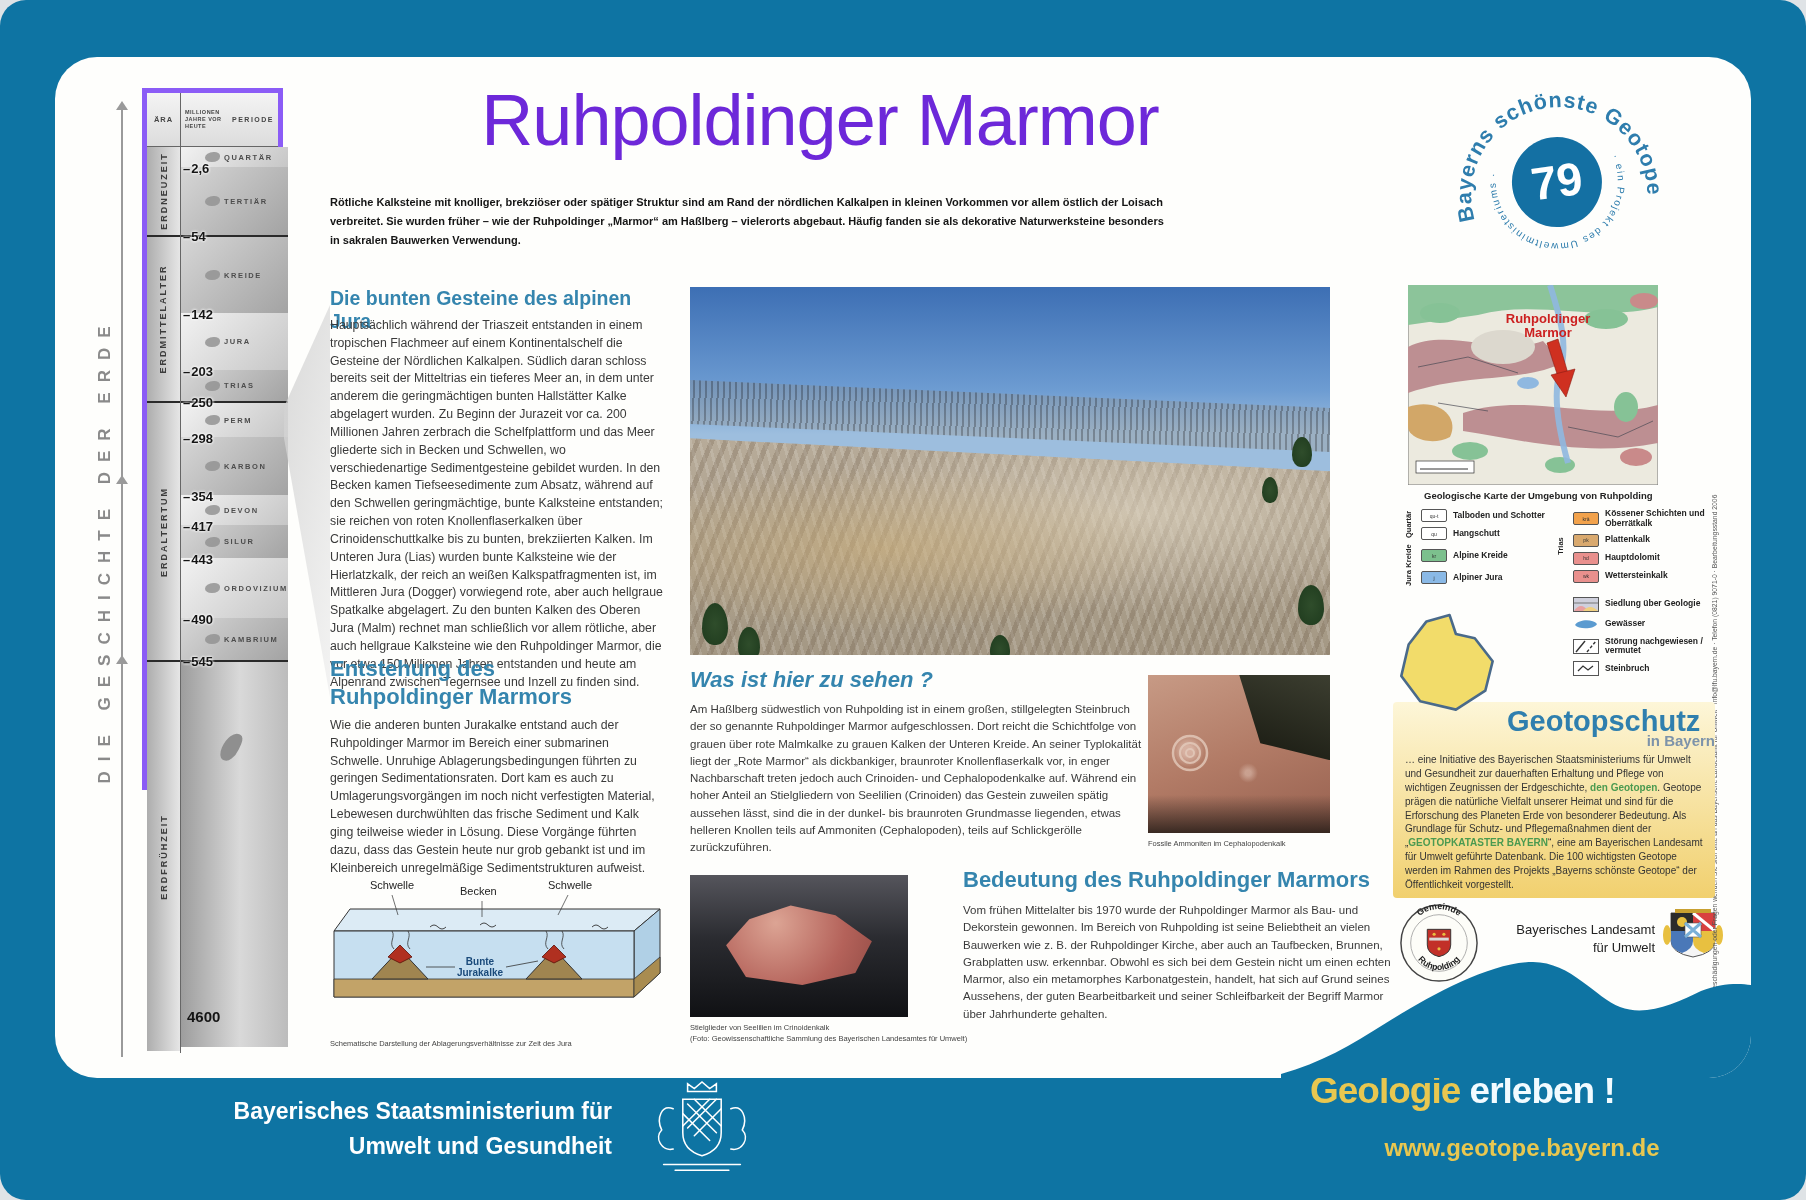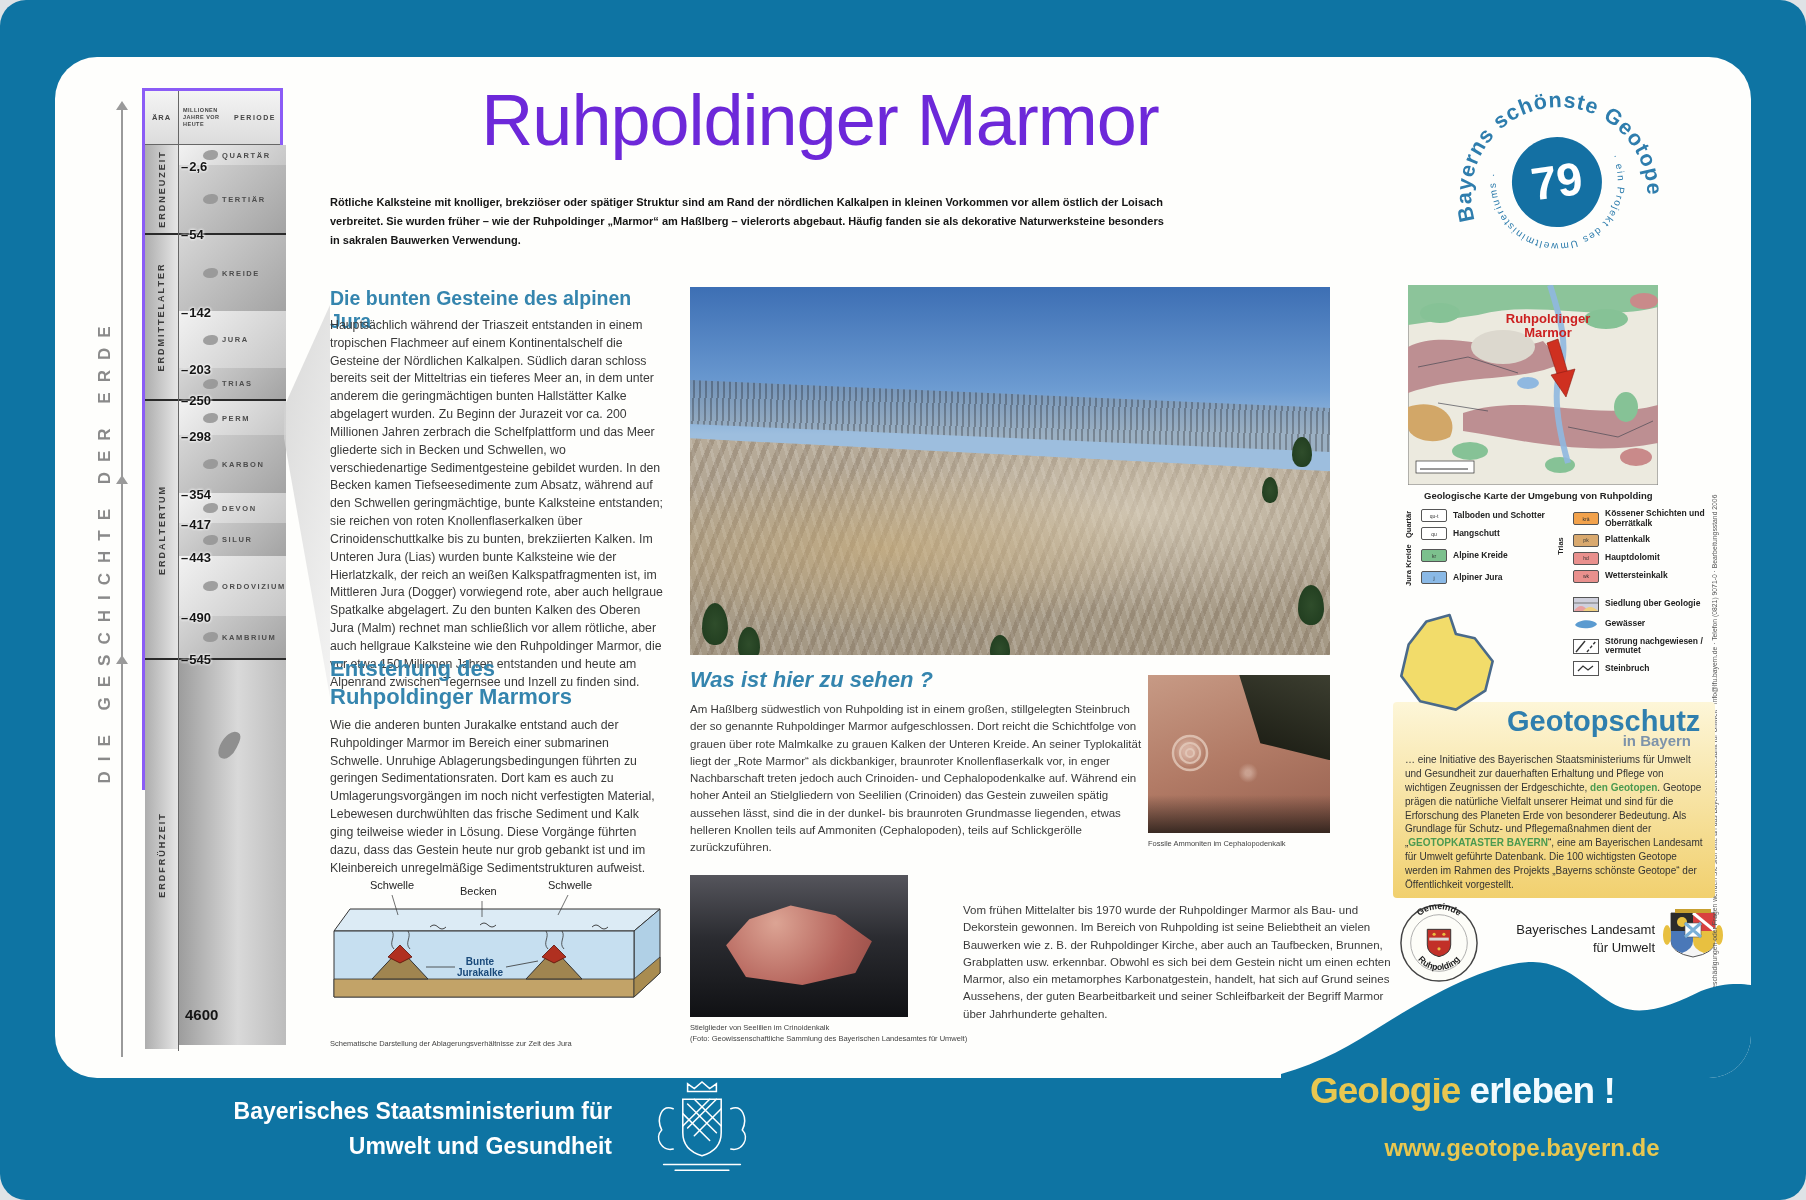--- a/index.html
+++ b/index.html
@@ -8,21 +8,21 @@
          font-family:"Liberation Sans",sans-serif;color:#333;}
   .panel{position:absolute;left:55px;top:57px;width:1696px;height:1021px;background:#fefefc;border-radius:42px;overflow:hidden;}
 
   
   .vtitle{position:absolute;left:-205px;top:475px;width:510px;height:36px;transform:rotate(-90deg);
           text-align:center;letter-spacing:10px;font-size:17px;font-weight:bold;color:#8a8a8a;line-height:36px;}
   .axis{position:absolute;left:66px;top:48px;width:2px;height:952px;background:#9a9a9a;}
   .axis-arrow{position:absolute;left:61px;width:0;height:0;border-left:6px solid transparent;border-right:6px solid transparent;border-bottom:9px solid #9a9a9a;}
 
   
-  .timeline{position:absolute;left:87px;top:31px;width:141px;height:702px;border:3px solid #8b5cf6;background:#eee;}
+  .timeline{position:absolute;left:87px;top:31px;width:141px;height:702px;border:5px solid #8b5cf6;background:#eee;}
   .tl-header{display:flex;height:54px;border-bottom:1px solid #666;background:linear-gradient(180deg,#f4f4f4,#dcdcdc);}
   .tl-h-era{width:34px;border-right:1px solid #666;display:flex;align-items:center;justify-content:center;
             font-size:7.5px;font-weight:bold;color:#444;letter-spacing:1px;}
   .tl-h-right{flex:1;display:flex;align-items:center;justify-content:space-between;padding:0 4px;}
   .tl-h-ma{width:40px;font-size:5.5px;font-weight:bold;color:#444;line-height:1.3;letter-spacing:.5px;}
   .tl-h-per{font-size:7px;font-weight:bold;color:#444;letter-spacing:1.5px;}
   .tl-body{position:relative;height:906px;display:flex;}
   .era-col{width:34px;border-right:1px solid #666;}
   .era-cell{display:flex;align-items:center;justify-content:center;background:linear-gradient(90deg,#adadad,#e6e6e6);}
   .era-cell span{transform:rotate(-90deg);white-space:nowrap;font-size:9px;font-weight:bold;letter-spacing:2px;color:#3c3c3c;}
@@ -111,21 +111,21 @@
   .lg-era{position:absolute;left:-13px;top:50%;transform:translateY(-50%) rotate(-90deg);font-size:7.5px;font-weight:bold;color:#222;white-space:nowrap;width:26px;text-align:center;}
   .lg-item{display:flex;align-items:center;margin-bottom:5px;}
   .sw{width:26px;height:13px;border:1px solid #555;border-radius:2px;flex:none;display:flex;align-items:center;justify-content:center;
       font-size:5px;color:#333;margin-right:6px;}
   .lg-label{font-size:8.5px;font-weight:bold;color:#222;line-height:1.15;}
   .sym{width:26px;height:15px;flex:none;margin-right:6px;}
 
   
   .geo-blob{position:absolute;left:1340px;top:556px;width:105px;height:105px;z-index:2;}
   .geo-box{position:absolute;left:1338px;top:645px;width:322px;height:196px;border-radius:4px;
-           background:linear-gradient(180deg,#fdf6d8,#f1d06e);z-index:1;padding:4px 24px 0 12px;}
+           background:linear-gradient(180deg,#fdf6d8,#f1d06e);z-index:1;padding:4px 0 0 12px;}
   .geo-title{margin-left:102px;font-size:29px;font-weight:bold;color:#2f7fae;line-height:1.05;}
   .geo-sub{text-align:right;font-size:15px;font-weight:bold;color:#7d93aa;margin-top:-4px;}
   .geo-body{margin-top:4px;font-size:10px;line-height:1.38;color:#333;width:298px;}
   .geo-hl{color:#4a9a50;font-weight:bold;}
   .seal{position:absolute;left:1343px;top:845px;width:82px;height:82px;}
   .lfu-text{position:absolute;left:1432px;top:864px;width:168px;text-align:right;font-size:13px;color:#222;line-height:1.35;}
   .lfu-arms{position:absolute;left:1608px;top:850px;width:60px;height:54px;}
 
   
   .wave{position:absolute;right:0;bottom:0;width:470px;height:135px;z-index:1;}
@@ -308,20 +308,21 @@
       </svg>
     </div>
     <div class="cap" style="left:1093px;top:782px;width:190px">Fossile Ammoniten im Cephalopodenkalk</div>
 
     <div class="photo ph-stone">
       <div class="stone"></div>
     </div>
     <div class="cap" style="left:635px;top:966px;width:260px">Stielglieder von Seelilien im Crinoidenkalk</div>
     <div class="cap" style="left:635px;top:977px;width:300px">(Foto: Geowissenschaftliche Sammlung des Bayerischen Landesamtes für Umwelt)</div>
 
+    <div class="sec-h h4">Bedeutung des Ruhpoldinger Marmors</div>
     <div class="sec-b b4">Vom frühen Mittelalter bis 1970 wurde der Ruhpoldinger Marmor als Bau- und Dekorstein gewonnen. Im Bereich von Ruhpolding ist seine Beliebtheit an vielen Bauwerken wie z. B. der Ruhpoldinger Kirche, aber auch an Taufbecken, Brunnen, Grabplatten usw. erkennbar. Obwohl es sich bei dem Gestein nicht um einen echten Marmor, also ein metamorphes Karbonatgestein, handelt, hat sich auf Grund seines Aussehens, der guten Bearbeitbarkeit und seiner Schleifbarkeit der Begriff Marmor über Jahrhunderte gehalten.</div>
 
     <svg class="map" viewBox="0 0 250 200">
       <rect x="0" y="0" width="250" height="200" fill="#eceadf" stroke="#777" stroke-width="1"></rect>
       <path d="M0,0 H250 V22 C190,38 130,14 70,30 L0,40 Z" fill="#8cc49a"></path>
       <path d="M0,62 C40,42 95,72 135,56 L155,78 C112,98 60,88 0,108 Z" fill="#bd8f92"></path>
       <path d="M55,128 C120,106 185,138 250,120 L250,158 C180,172 118,156 55,146 Z" fill="#bd8f92"></path>
       <ellipse cx="95" cy="62" rx="32" ry="17" fill="#dcd8ce"></ellipse>
       <ellipse cx="32" cy="28" rx="20" ry="10" fill="#86c296"></ellipse>
       <ellipse cx="198" cy="34" rx="22" ry="10" fill="#86c296"></ellipse>

